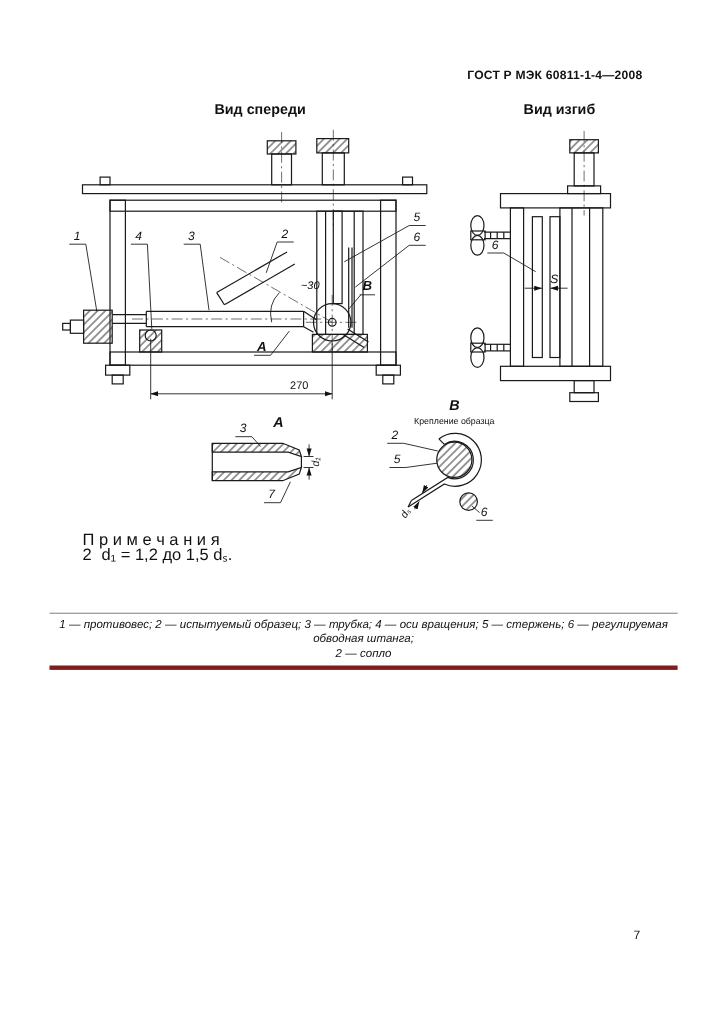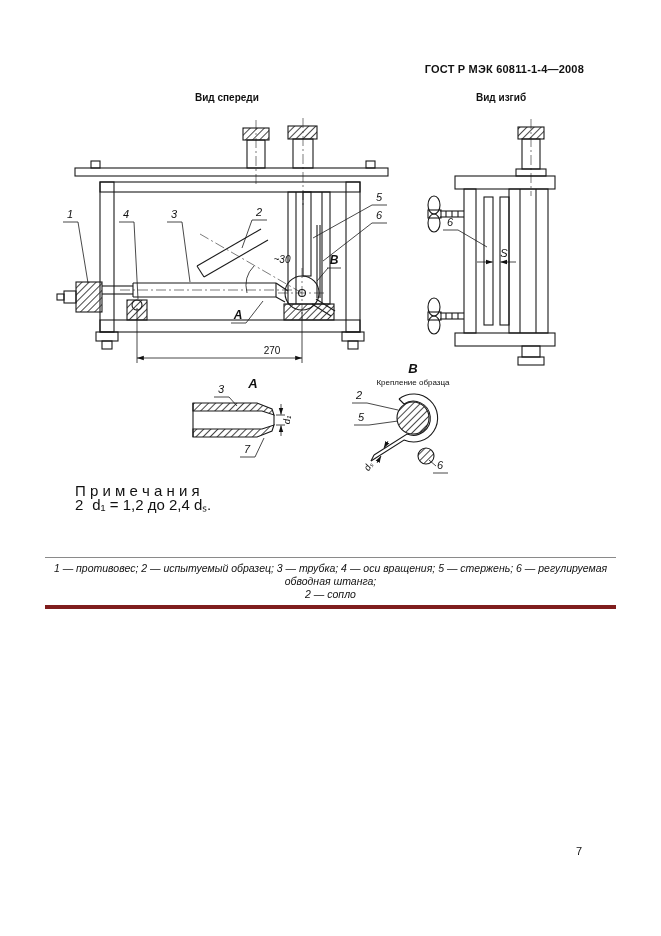--- a/index.html
+++ b/index.html
@@ -1,20 +1,20 @@
 <!DOCTYPE html>
 <html><head>
 <meta charset="utf-8">
 <style>
   html,body{margin:0;padding:0;background:#ffffff;}
   .page{position:relative;width:661px;height:936px;background:#ffffff;
         font-family:"Liberation Sans",sans-serif;color:#111;overflow:hidden;}
   .doc-header{position:absolute;top:63px;left:0;right:77px;text-align:right;
               font-size:11px;font-weight:bold;letter-spacing:.2px;}
-  .view-label{position:absolute;font-size:10px;font-weight:bold;}
+  .view-label{position:absolute;font-size:13px;font-weight:bold;}
   .vl-front{left:195px;top:92px;}
   .vl-right{left:476px;top:92px;}
   svg.fig{position:absolute;left:55px;top:110px;}
   .notes{position:absolute;left:75px;top:484px;width:525px;font-size:15px;line-height:13px;}
   .notes-title{margin-bottom:1px;}
   .note-line{white-space:nowrap;}
   .note-num{display:inline-block;min-width:13px;}
   .legend{position:absolute;left:45px;top:557px;width:571px;text-align:center;
           font-size:10.5px;font-style:italic;line-height:13px;
           border-top:1px solid #8a8a8a;border-bottom:4px solid #7f1d1d;padding:4px 0 4px;}
@@ -216,21 +216,21 @@
       <text x="361" y="421">5</text>
       <text x="440" y="469">6</text>
       <text x="371" y="468" font-size="9.5" transform="rotate(-58 371 468)">dₛ</text>
     </g>
   </svg>
 
   <div class="notes">
     <div class="notes-title">П р и м е ч а н и я</div>
     <div class="note-line">
       <span class="note-num">2</span>
-      <span class="note-text">d₁ = 1,2 до 2,4 dₛ.</span>
+      <span class="note-text">d₁ = 1,2 до 1,5 dₛ.</span>
     </div>
   </div>
 
   <div class="legend">
     <div>1 — противовес; 2 — испытуемый образец; 3 — трубка; 4 — оси вращения; 5 — стержень; 6 — регулируемая обводная штанга;</div>
     <div>2 — сопло</div>
   </div>
 
 
   <div class="page-number">7</div>

